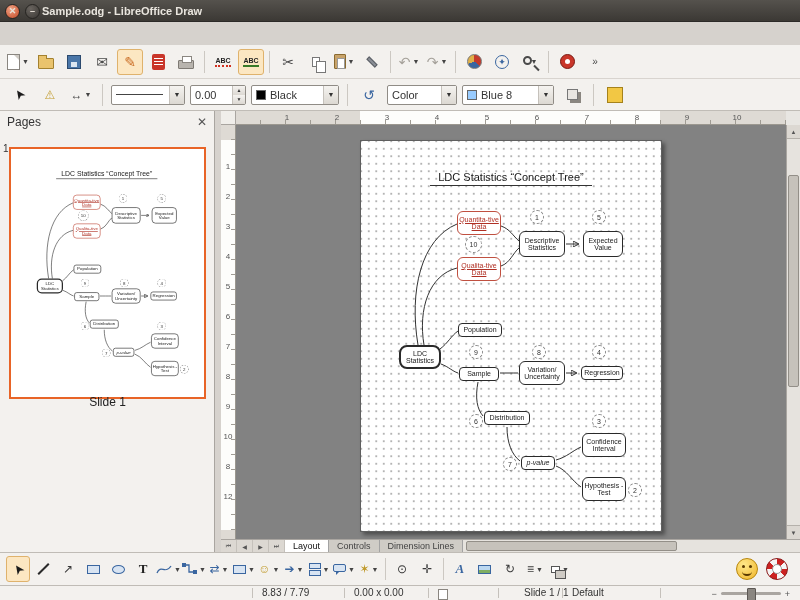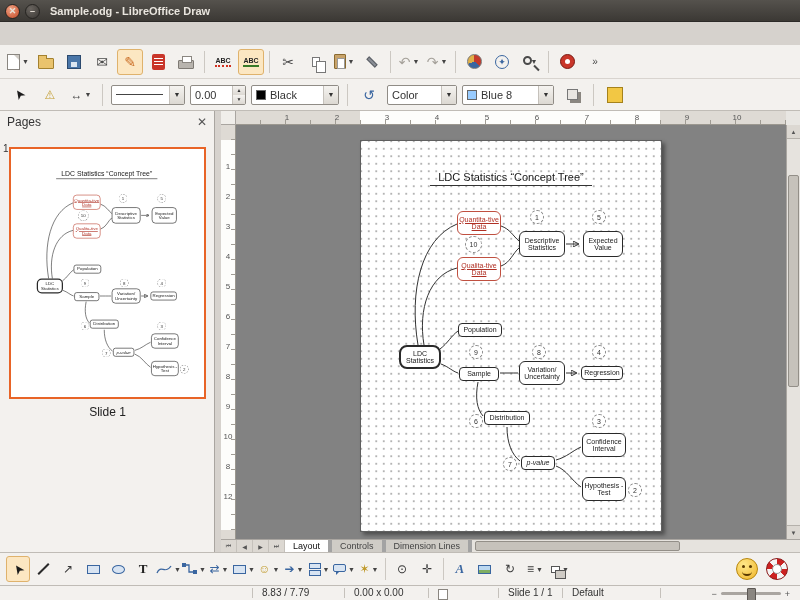--- a/index.html
+++ b/index.html
@@ -2,21 +2,21 @@
 <html><head>
 <meta charset="utf-8">
 <style>
   html,body{margin:0;padding:0;}
   .app{position:relative;width:800px;height:600px;background:#d6d2cd;font-family:"Liberation Sans",sans-serif;overflow:hidden;-webkit-font-smoothing:antialiased;}
 
   
   .titlebar{position:absolute;left:0;top:0;width:800px;height:22px;background:linear-gradient(#55524d,#3a3733);display:flex;align-items:center;color:#e9e5de;font-size:11px;font-weight:bold;box-shadow:inset 0 -1px 0 #2c2a27;}
   .win-btn{width:15px;height:15px;border-radius:50%;margin-left:5px;display:flex;align-items:center;justify-content:center;font-size:9px;line-height:1;color:#e8e2d8;background:radial-gradient(circle at 35% 30%,#6a6560,#3a3733);border:1px solid #262421;box-sizing:border-box;}
   .win-btn.close{background:radial-gradient(circle at 35% 30%,#f0a183,#c44a26);}
-  .title-text{margin-left:10px;}
+  .title-text{margin-left:2px;}
 
   
   .menubar{position:absolute;top:22px;left:0;width:800px;height:23px;background:#f3f1ee;border-bottom:1px solid #d8d4cf;display:flex;align-items:center;font-size:12px;color:#3a3733;box-sizing:border-box;}
   .menu-item{padding:3px 9px;cursor:default;}
 
   
   .toolbar1{position:absolute;top:45px;left:0;width:800px;height:34px;background:#f3f1ee;border-bottom:1px solid #d8d4cf;display:flex;align-items:center;gap:2px;padding-left:5px;box-sizing:border-box;}
   .toolbar2{position:absolute;top:79px;left:0;width:800px;height:32px;background:#f3f1ee;border-bottom:1px solid #c0bcb6;display:flex;align-items:center;gap:5px;padding-left:6px;box-sizing:border-box;font-size:11px;color:#333;}
   .tbtn{height:26px;min-width:26px;display:flex;align-items:center;justify-content:center;border-radius:3px;position:relative;box-sizing:border-box;}
   .tbtn.toggled{background:#fce7c2;border:1px solid #dfb26c;}
@@ -62,21 +62,21 @@
   .combo .spin{width:12px;height:18px;display:flex;flex-direction:column;border-left:1px solid #c5c1bb;margin-left:4px;}
   .combo .spin span{flex:1;display:flex;align-items:center;justify-content:center;font-size:5px;color:#333;background:linear-gradient(#f5f3f0,#dcd8d2);}
 
   
   .pages-panel{position:absolute;left:0;top:111px;width:215px;height:441px;background:#f3f1ee;border-right:1px solid #a9a5a0;box-sizing:border-box;}
   .pages-header{height:22px;display:flex;align-items:center;justify-content:space-between;padding:0 7px;font-size:12px;color:#333;}
   .pages-close{font-size:12px;color:#555;}
   .page-num{position:absolute;left:3px;top:32px;font-size:10px;color:#333;}
   .thumb-wrap{position:absolute;left:9px;top:36px;width:197px;height:252px;border:2px solid #e86427;background:#fff;box-sizing:border-box;overflow:hidden;}
   .thumb-scale{position:absolute;left:2px;top:2px;width:300px;height:390px;transform:scale(0.625);transform-origin:0 0;}
-  .slide-label{position:absolute;left:0;top:294px;width:215px;text-align:center;font-size:12px;color:#222;}
+  .slide-label{position:absolute;left:0;top:284px;width:215px;text-align:center;font-size:12px;color:#222;}
 
   
   .canvas-region{position:absolute;left:221px;top:111px;width:579px;height:441px;background:#e8e6e2;}
   .ruler-corner{position:absolute;left:0;top:0;width:15px;height:14px;background:#f0eeea;border-right:1px solid #a9a5a0;border-bottom:1px solid #a9a5a0;box-sizing:border-box;}
   .hruler{position:absolute;left:15px;top:0;right:14px;height:14px;background:#dedad4;border-bottom:1px solid #9b978f;overflow:hidden;box-sizing:border-box;}
   .hruler .page-span{position:absolute;left:124px;top:0;width:300px;height:100%;background:#fdfdfb;}
   .hruler .ticks{position:absolute;left:0;top:9px;right:0;height:4px;background-image:repeating-linear-gradient(90deg,transparent 0 24px,#a09c94 24px 25px);}
   .hruler .nums{position:absolute;left:26px;top:0;height:100%;display:flex;font-size:8px;color:#555;align-items:center;}
   .hruler .nums span{display:block;width:50px;text-align:center;}
   .vruler{position:absolute;left:0;top:14px;width:15px;bottom:13px;background:#dedad4;border-right:1px solid #9b978f;overflow:hidden;box-sizing:border-box;}
@@ -90,21 +90,21 @@
   .with-grid{background-image:radial-gradient(#a6a6a6 .6px,transparent 1px);background-size:7.5px 7.5px;background-position:4px 4px;}
 
   
   .vscroll{position:absolute;right:0;top:14px;width:14px;bottom:13px;background:#e6e3de;border-left:1px solid #a9a5a0;box-sizing:border-box;}
   .vscroll .arr{position:absolute;left:0;width:100%;height:13px;display:flex;align-items:center;justify-content:center;font-size:6px;color:#555;background:#dcd8d2;}
   .vscroll .arr.up{top:0;border-bottom:1px solid #b5b1ab;}
   .vscroll .arr.dn{bottom:0;border-top:1px solid #b5b1ab;}
   .vscroll .thumb{position:absolute;left:1px;right:1px;top:50px;height:210px;background:#c6c2bb;border:1px solid #938f88;border-radius:2px;}
   .bottomrow{position:absolute;left:0;right:0;bottom:0;height:13px;display:flex;align-items:stretch;background:#e6e3de;border-top:1px solid #a9a5a0;font-size:9px;box-sizing:border-box;}
   .navbtn{width:15px;display:flex;align-items:center;justify-content:center;font-size:6px;color:#555;background:#dcd8d2;border-right:1px solid #c5c1bb;}
-  .tab{padding:0 8px;display:flex;align-items:center;border-right:4px solid #a3a3a3;background:#cfccc6;color:#444;white-space:nowrap;}
+  .tab{padding:0 8px;display:flex;align-items:center;border-right:1px solid #a3a3a3;background:#cfccc6;color:#444;white-space:nowrap;}
   .tab.active{background:#fff;color:#111;}
   .hscroll{flex:1;position:relative;background:#e6e3de;}
   .hscroll .thumb{position:absolute;left:3px;top:1px;bottom:1px;width:62%;background:#c6c2bb;border:1px solid #938f88;border-radius:2px;}
 
   
   .dg-title{position:absolute;top:30px;left:0;right:0;display:flex;justify-content:center;}
   .dg-title span{font-size:11px;color:#1a1a1a;border-bottom:1px solid #333;padding:0 8px 2px;}
   .connectors{position:absolute;left:0;top:0;}
   .connectors path{stroke:#333;stroke-width:1;fill:none;}
   .node{position:absolute;display:flex;align-items:center;justify-content:center;text-align:center;font-size:7px;line-height:1.05;color:#1a1a1a;background:#fff;border:1px solid #2a2a2a;border-radius:6px;padding:1px;box-sizing:border-box;}
@@ -568,21 +568,21 @@
   </div>
 
   <div class="statusbar">
     <span class="sb-sep" style="left:252px;"></span>
     <span class="sb-f" style="left:262px;">8.83 / 7.79</span>
     <span class="sb-sep" style="left:344px;"></span>
     <span class="sb-f" style="left:354px;">0.00 x 0.00</span>
     <span class="sb-sep" style="left:428px;"></span>
     <span class="sb-doc"></span>
     <span class="sb-sep" style="left:498px;"></span>
-    <span class="sb-f" style="left:508px;">Slide 1 / 1</span>
+    <span class="sb-f" style="left:524px;">Slide 1 / 1</span>
     <span class="sb-sep" style="left:562px;"></span>
     <span class="sb-f" style="left:572px;">Default</span>
     <span class="sb-sep" style="left:660px;"></span>
     <span class="zoomer">
       <span class="pm">−</span>
       <span class="track">
           <span class="knob"></span>
         </span>
       <span class="pm">+</span>
     </span>

